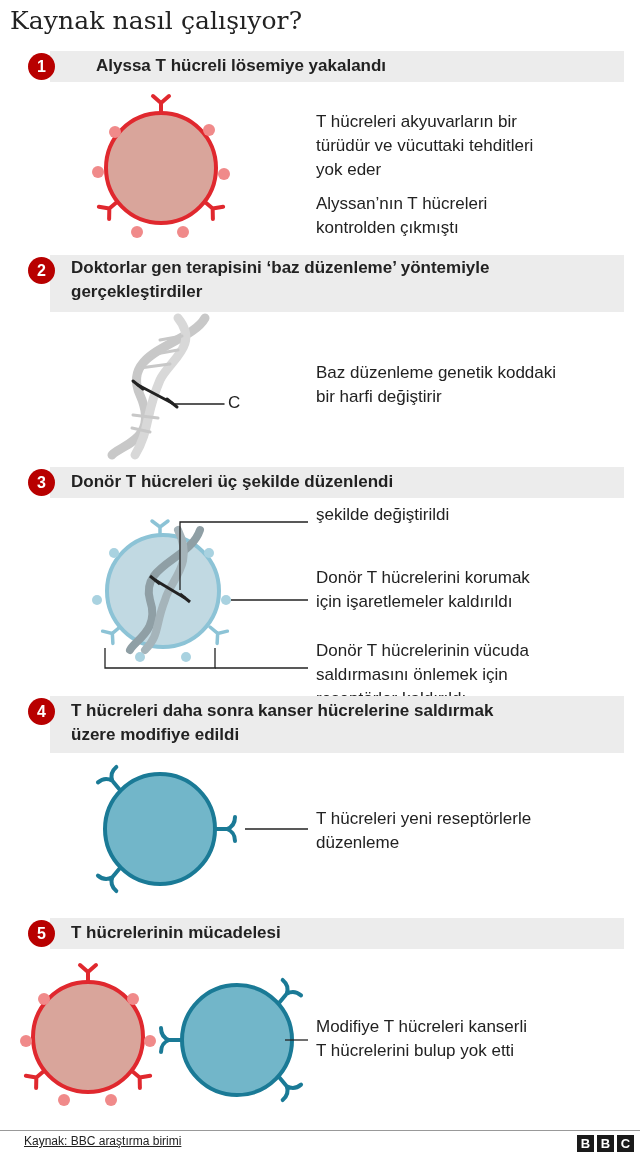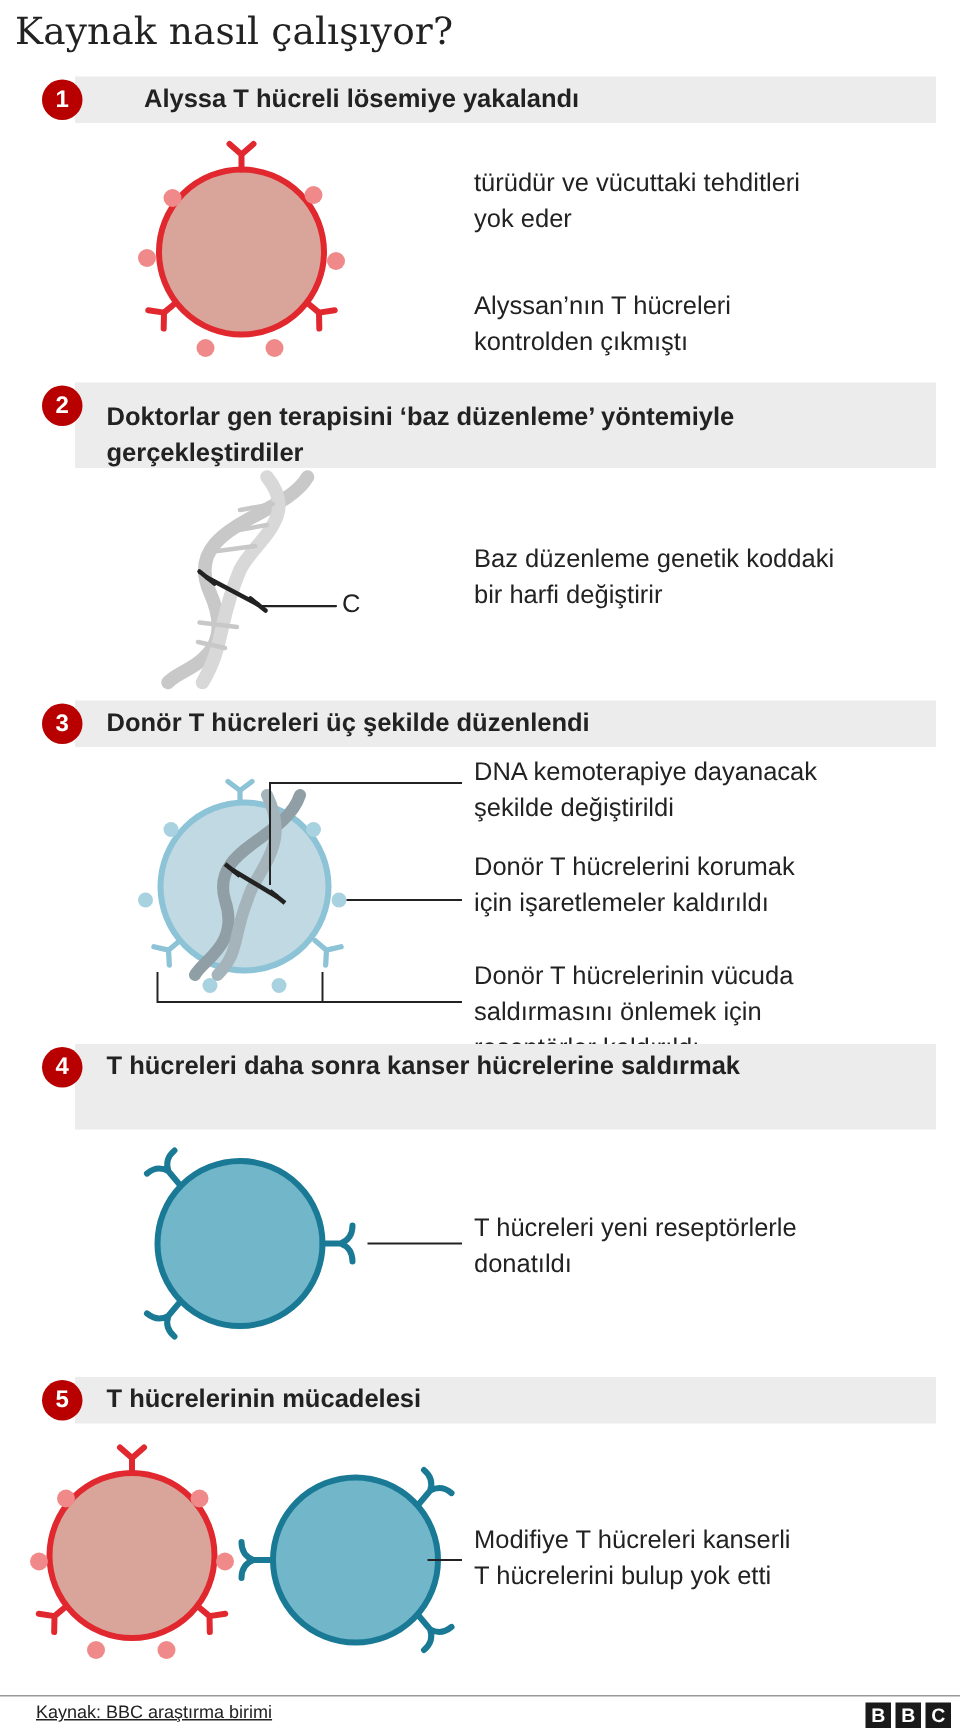--- a/index.html
+++ b/index.html
@@ -22,65 +22,66 @@
 </style>
 </head>
 <body>
 
 <div class="title">Kaynak nasıl çalışıyor?</div>
 
 <div class="step-bar" style="top:51px;height:31px;"></div>
 <div class="step-num" style="top:53px;">1</div>
 <div class="step-text" style="top:54px;margin-left:25px;">Alyssa T hücreli lösemiye yakalandı</div>
 <div class="desc" style="top:110px;">
+  <div>T hücreleri akyuvarların bir</div>
   <div>türüdür ve vücuttaki tehditleri</div>
   <div>yok eder</div>
 </div>
 <div class="desc" style="top:192px;">
   <div>Alyssan’nın T hücreleri</div>
   <div>kontrolden çıkmıştı</div>
 </div>
 
 <div class="step-bar" style="top:255px;height:57px;"></div>
 <div class="step-num" style="top:257px;">2</div>
-<div class="step-text" style="top:266px;">
+<div class="step-text" style="top:256px;">
   <div>Doktorlar gen terapisini ‘baz düzenleme’ yöntemiyle</div>
   <div>gerçekleştirdiler</div>
 </div>
 <div class="desc" style="top:361px;">
   <div>Baz düzenleme genetik koddaki</div>
   <div>bir harfi değiştirir</div>
 </div>
 <div style="position:absolute;left:228px;top:393px;font-size:17px;">C</div>
 
 <div class="step-bar" style="top:467px;height:31px;"></div>
 <div class="step-num" style="top:469px;">3</div>
 <div class="step-text" style="top:470px;">Donör T hücreleri üç şekilde düzenlendi</div>
 <div class="desc" style="top:503px;">
-  <div>DNA kemoterapiye dayanacak</div>
   <div>şekilde değiştirildi</div>
 </div>
 <div class="desc" style="top:566px;">
   <div>Donör T hücrelerini korumak</div>
   <div>için işaretlemeler kaldırıldı</div>
 </div>
 <div class="desc" style="top:611px;margin-top:28px;">
   <div>Donör T hücrelerinin vücuda</div>
   <div>saldırmasını önlemek için</div>
   <div>reseptörler kaldırıldı</div>
 </div>
 
 <div class="step-bar" style="top:696px;height:57px;"></div>
 <div class="step-num" style="top:698px;">4</div>
 <div class="step-text" style="top:699px;">
   <div>T hücreleri daha sonra kanser hücrelerine saldırmak</div>
+  <div>üzere modifiye edildi</div>
 </div>
 <div class="desc" style="top:807px;">
   <div>T hücreleri yeni reseptörlerle</div>
-  <div>donatıldı</div>
+  <div>düzenleme</div>
 </div>
 
 <div class="step-bar" style="top:918px;height:31px;"></div>
 <div class="step-num" style="top:920px;">5</div>
 <div class="step-text" style="top:921px;">T hücrelerinin mücadelesi</div>
 <div class="desc" style="top:1015px;">
   <div>Modifiye T hücreleri kanserli</div>
   <div>T hücrelerini bulup yok etti</div>
 </div>
 

